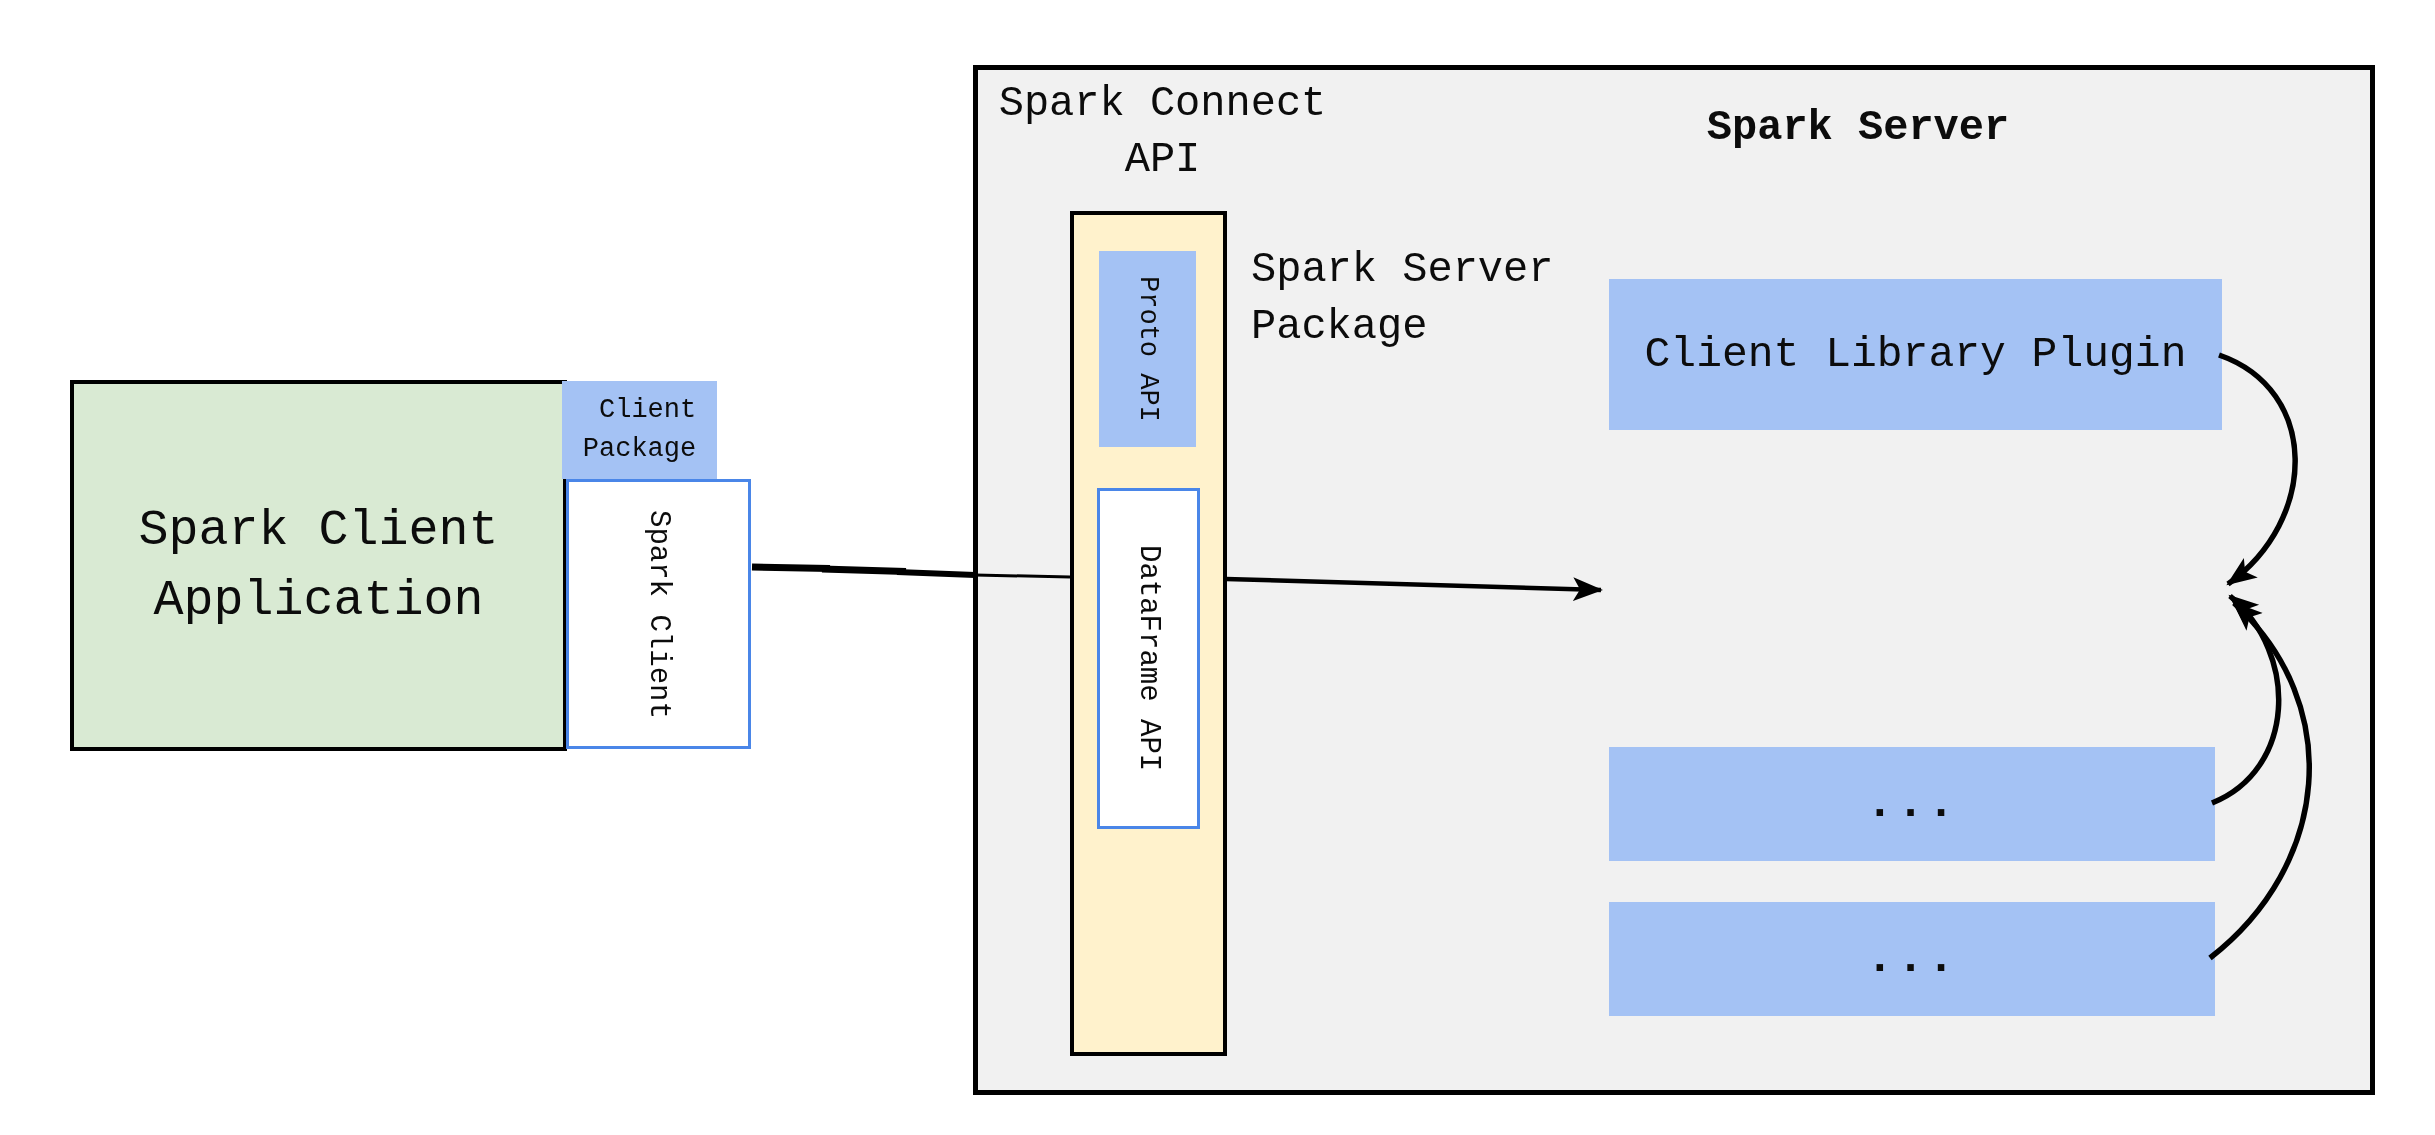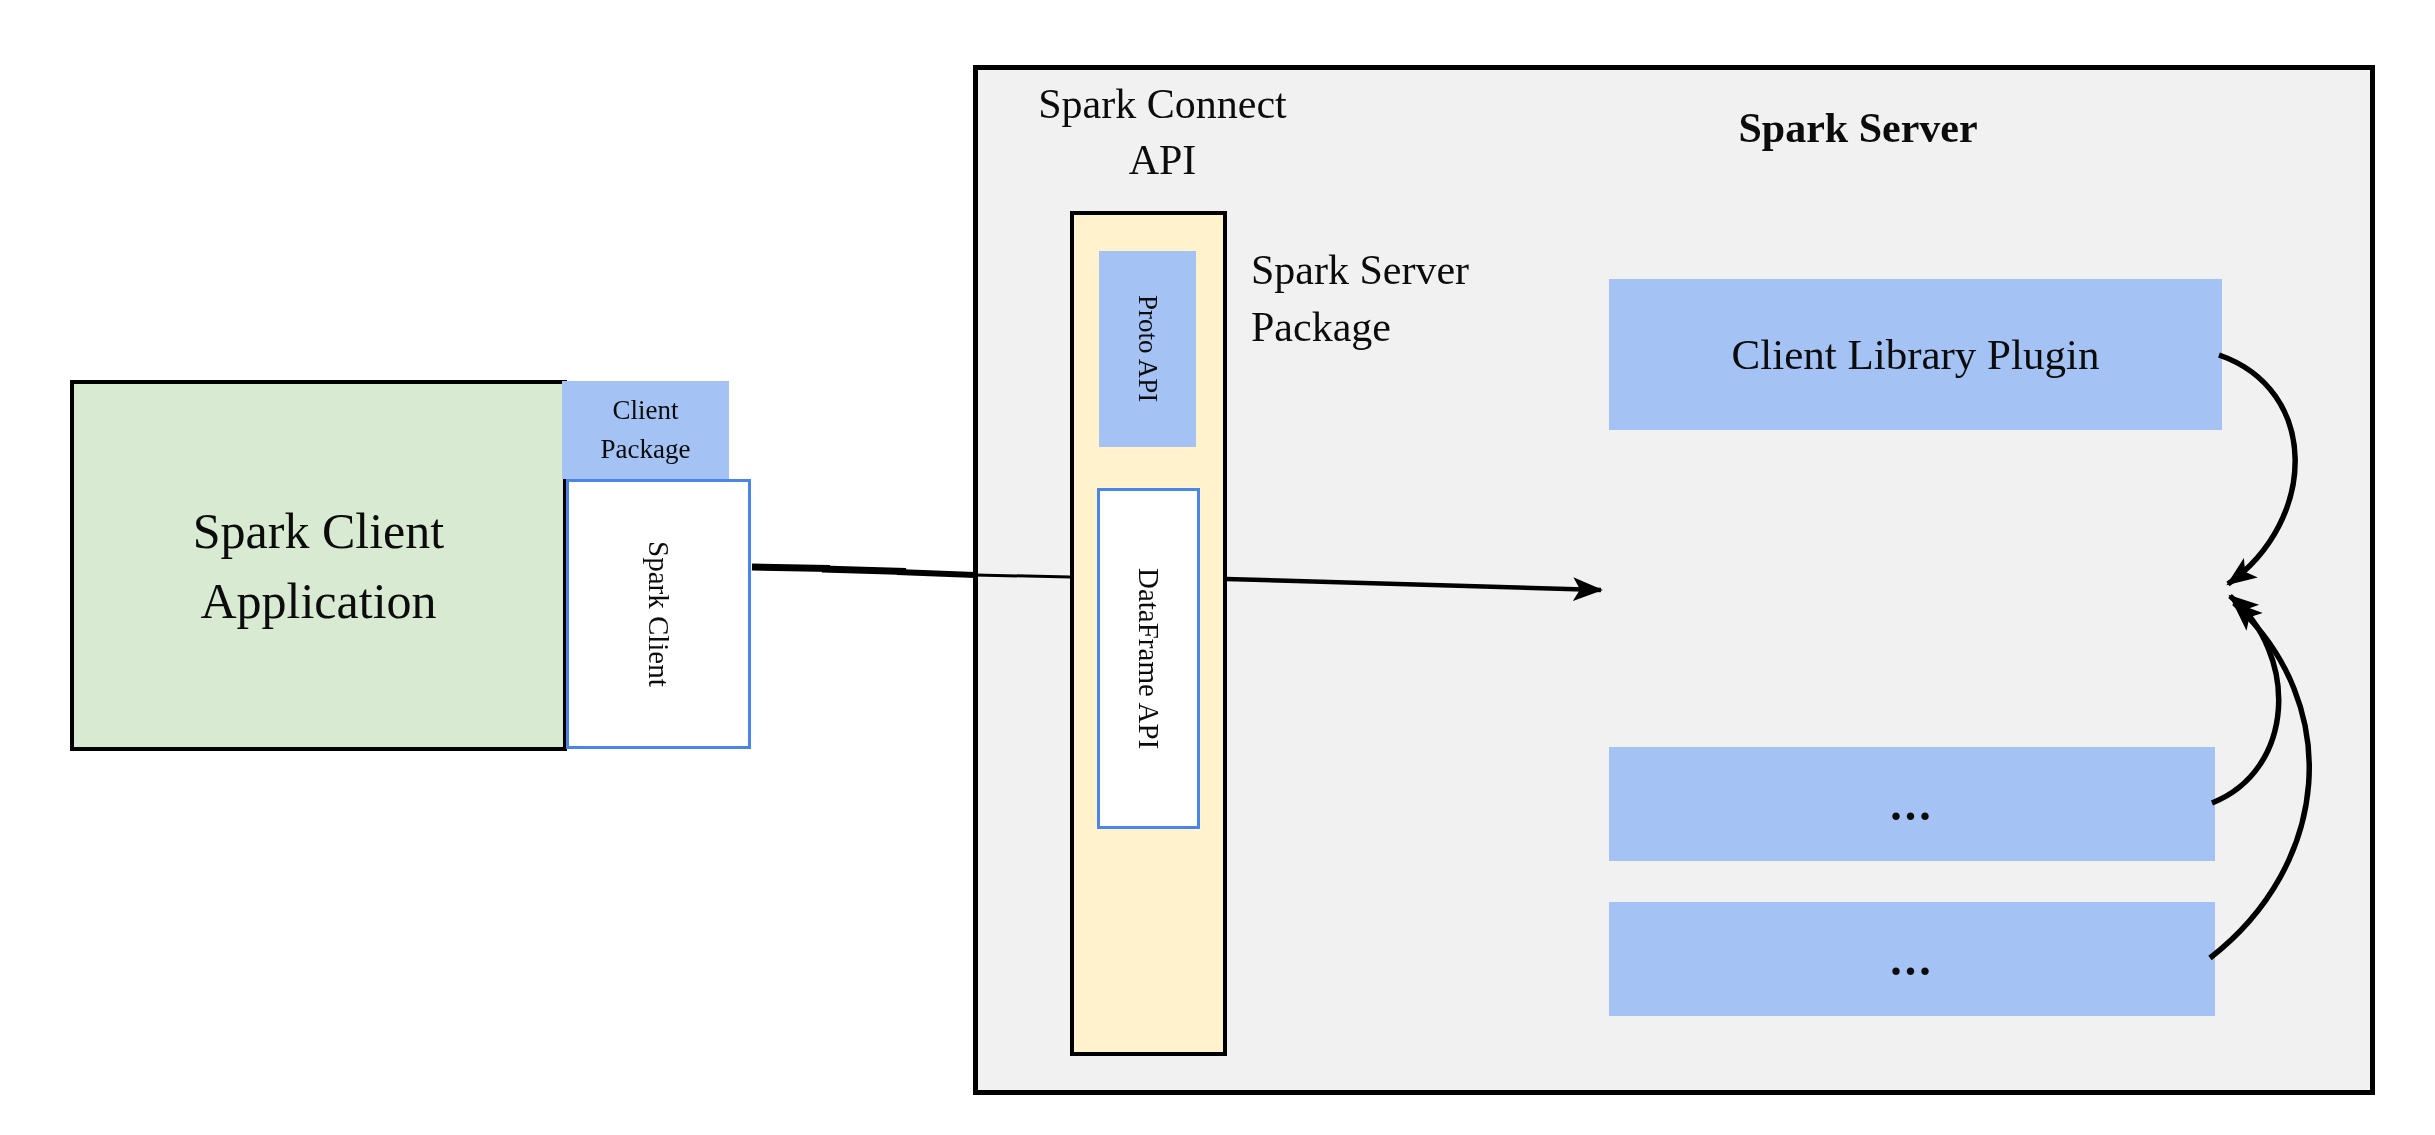--- a/index.html
+++ b/index.html
@@ -4,36 +4,36 @@
 <style>
   :root{
     --background:#ffffff; --container_fill:#f1f1f1; --container_border:#000000;
     --green_fill:#d9ead3; --blue_fill:#a4c2f4; --yellow_fill:#fff2cc;
     --blue_border:#4a86e8; --line_color:#000000; --text_color:#0c0c0c;
   }
   *{margin:0;padding:0;box-sizing:border-box;}
   html,body{background:var(--background);}
   #stage{
     position:relative;width:2435px;height:1135px;background:var(--background);
-    font-family:Liberation Serif, serif;color:var(--text_color);overflow:hidden;
+    font-family:Liberation Mono, monospace;color:var(--text_color);overflow:hidden;
   }
   .abs{position:absolute;}
   .center{display:flex;align-items:center;justify-content:center;text-align:center;}
   
   .gray-container{left:973px;top:65px;width:1402px;height:1030px;
     background:var(--container_fill);border:5px solid var(--container_border);}
   .yellow-box{left:1070px;top:211px;width:157px;height:845px;
     background:var(--yellow_fill);border:4px solid var(--container_border);}
   .green-box{left:70px;top:380px;width:497px;height:371px;
     background:var(--green_fill);border:4px solid var(--container_border);
     font-size:50px;line-height:70px;}
   
   .blue-box{background:var(--blue_fill);}
-  .client-package{left:562px;top:381px;width:167px;height:98px;
-    font-size:27px;line-height:39px;}
+  .client-package{left:562px;top:381px;width:155px;height:98px;
+    font-size:27px;line-height:39px;text-align:right;}
   .proto-api{left:1099px;top:251px;width:97px;height:196px;font-size:27px;}
   .clp{left:1609px;top:279px;width:613px;height:151px;font-size:43px;}
   .dots-box{left:1609px;width:606px;height:114px;font-size:46px;font-weight:700;letter-spacing:3px;}
   .dots1{top:747px;} .dots2{top:902px;}
   
   .white-box{background:#ffffff;border:3px solid var(--blue_border);}
   .spark-client{left:566px;top:479px;width:185px;height:270px;font-size:29px;}
   .dataframe-api{left:1097px;top:488px;width:103px;height:341px;font-size:29px;}
   .spark-core{left:1609px;top:484px;width:613px;height:210px;font-size:47px;}
   

